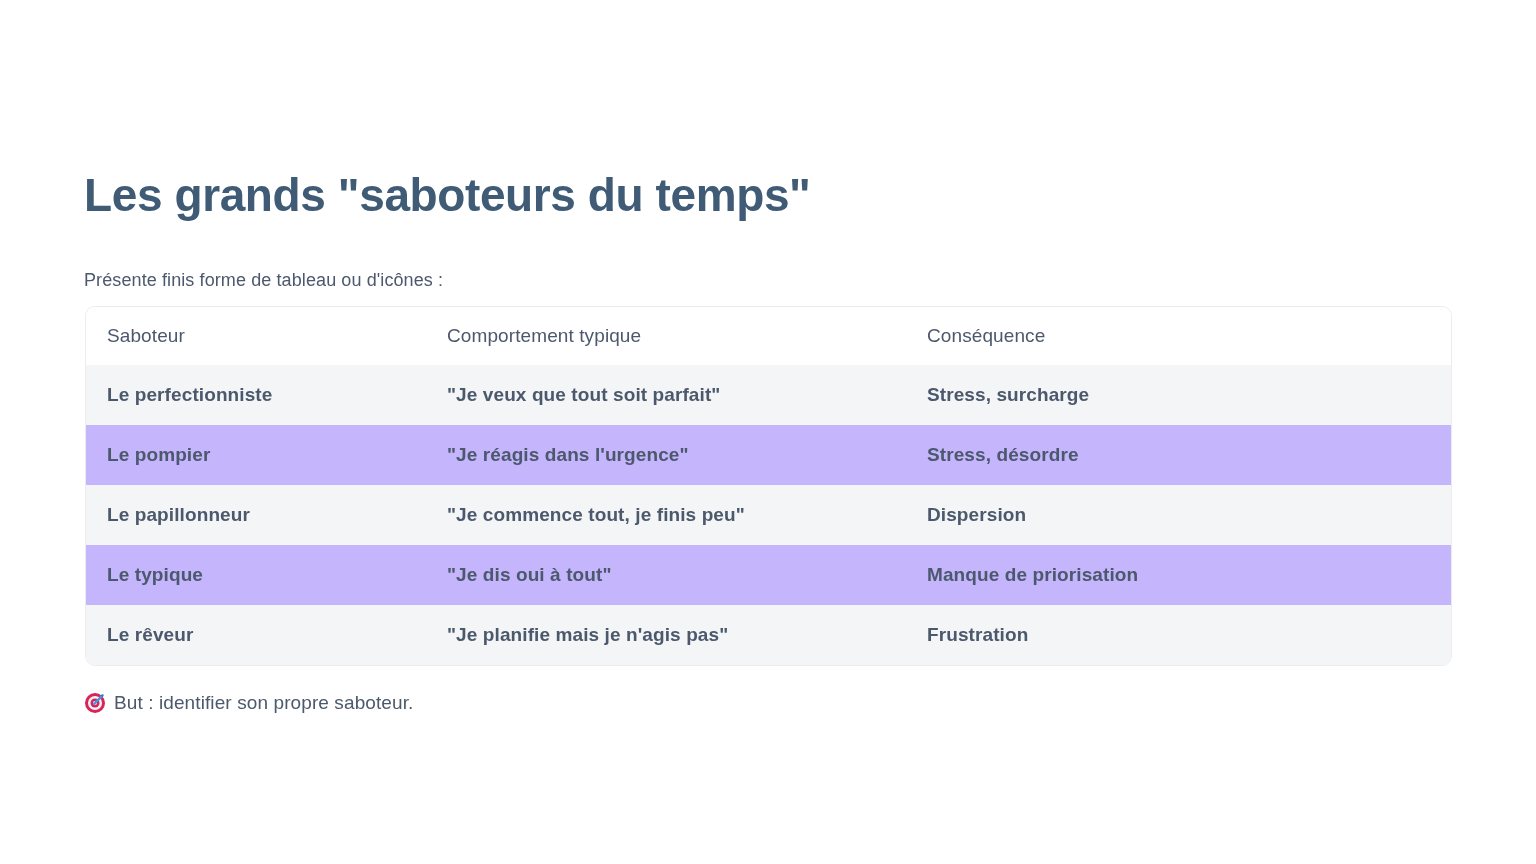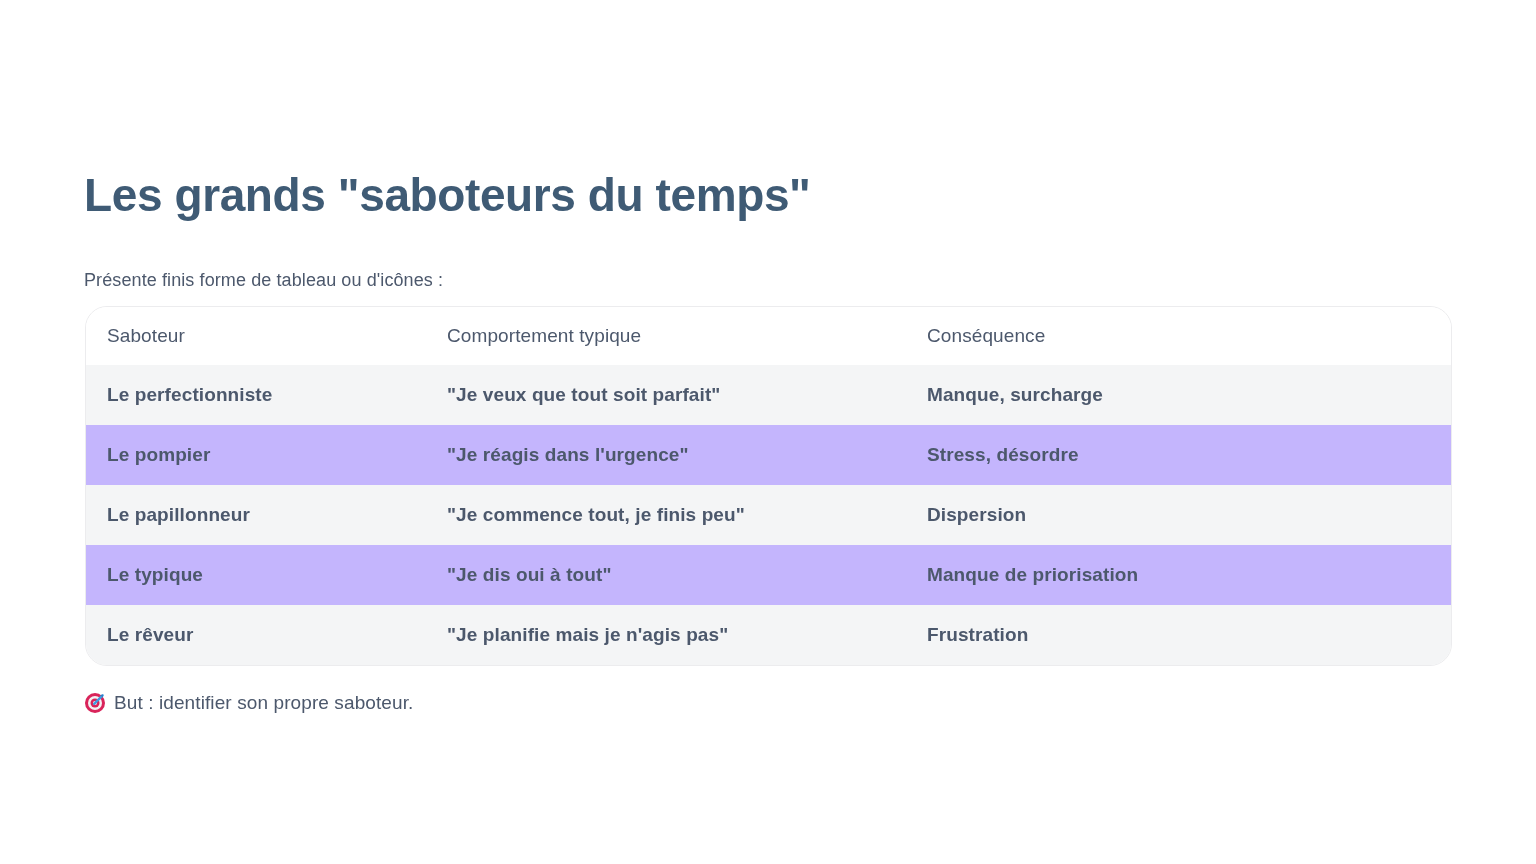--- a/index.html
+++ b/index.html
@@ -44,21 +44,21 @@
     letter-spacing: 0.1px;
     white-space: nowrap;
   }
 
   .table-card {
     position: absolute;
     left: 85px;
     top: 306px;
     width: 1367px;
     border: 1px solid #ececee;
-    border-radius: 22px;
+    border-radius: 10px;
     overflow: hidden;
     background: #ffffff;
     box-sizing: border-box;
   }
 
   table.saboteurs {
     width: 100%;
     border-collapse: collapse;
     table-layout: fixed;
   }
@@ -141,21 +141,21 @@
         <tr>
           <th>Saboteur</th>
           <th>Comportement typique</th>
           <th>Conséquence</th>
         </tr>
       </thead>
       <tbody>
         <tr class="odd">
           <td>Le perfectionniste</td>
           <td>"Je veux que tout soit parfait"</td>
-          <td>Manque, surcharge</td>
+          <td>Stress, surcharge</td>
         </tr>
         <tr class="even">
           <td>Le pompier</td>
           <td>"Je réagis dans l'urgence"</td>
           <td>Stress, désordre</td>
         </tr>
         <tr class="odd">
           <td>Le papillonneur</td>
           <td>"Je commence tout, je finis peu"</td>
           <td>Dispersion</td>

